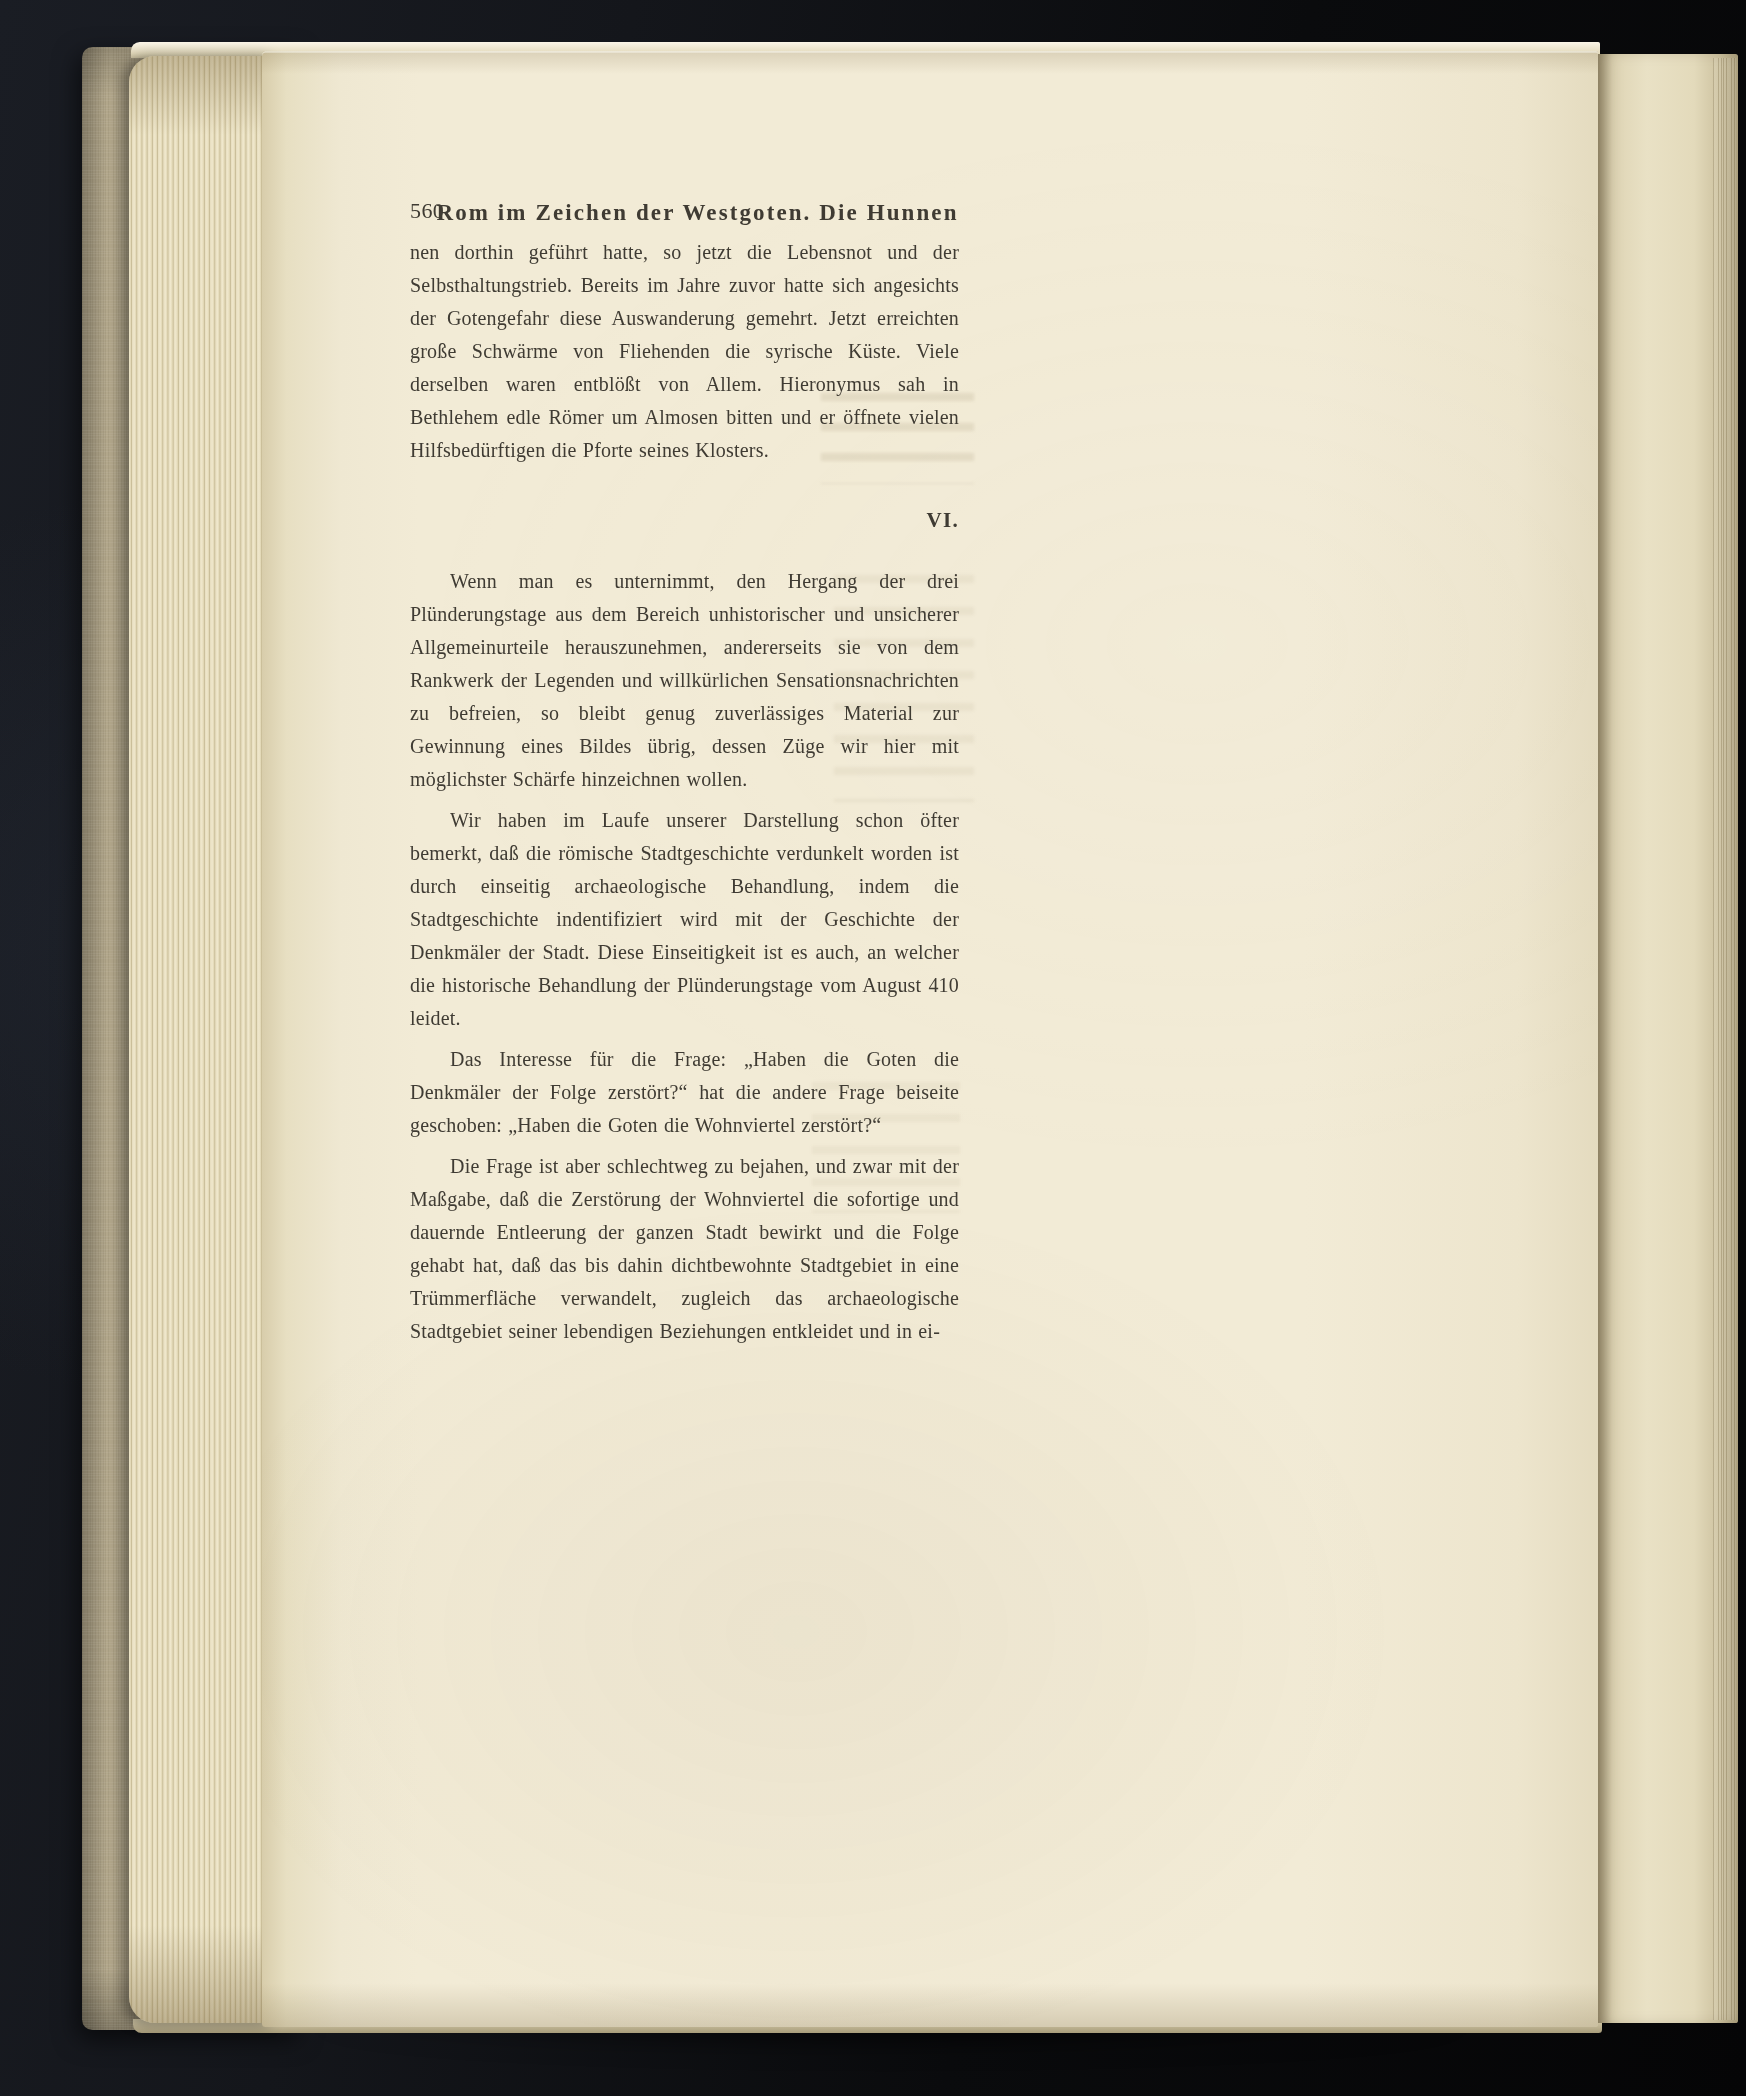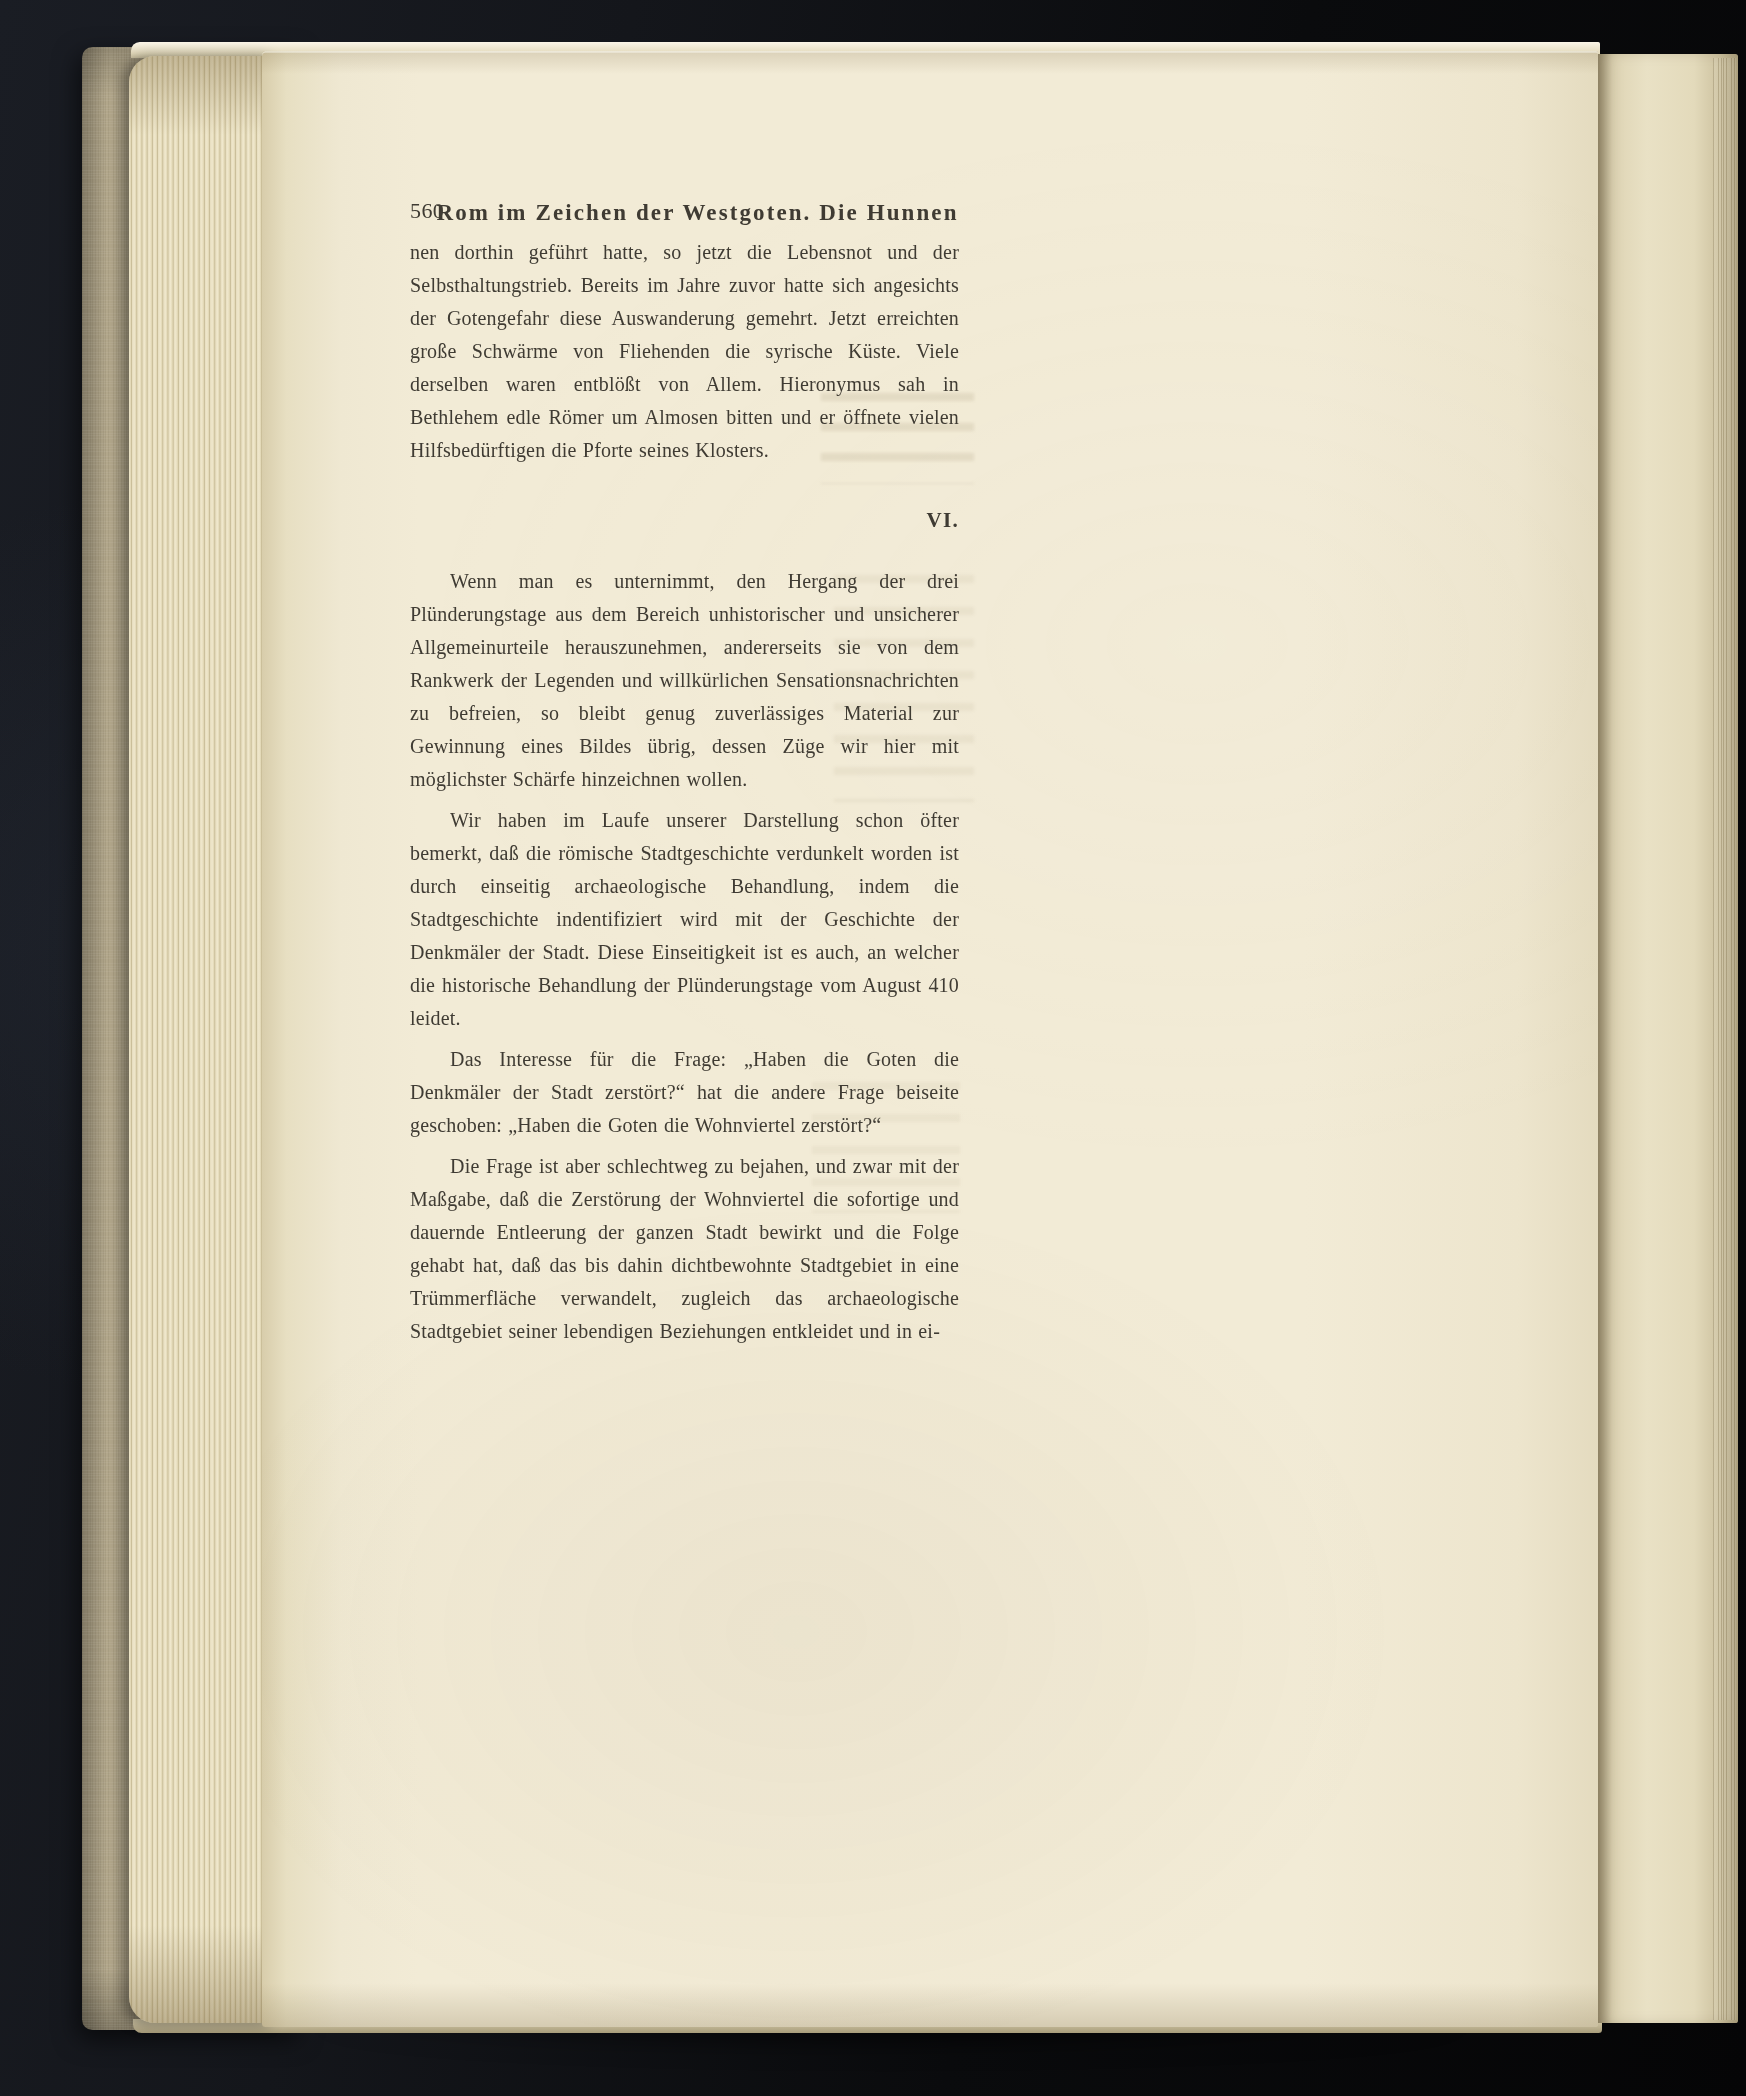--- a/index.html
+++ b/index.html
@@ -136,19 +136,19 @@
       <div class="page-header">
         <span class="page-number">560</span>
         <span class="running-header">Rom im Zeichen der Westgoten. Die Hunnen</span>
       </div>
 
       <div class="text-block">
           <div class="para">nen dorthin geführt hatte, so jetzt die Lebensnot und der Selbsthaltungstrieb. Bereits im Jahre zuvor hatte sich angesichts der Gotengefahr diese Auswanderung gemehrt. Jetzt erreichten große Schwärme von Fliehenden die syrische Küste. Viele derselben waren entblößt von Allem. Hieronymus sah in Bethlehem edle Römer um Almosen bitten und er öffnete vielen Hilfsbedürftigen die Pforte seines Klosters.</div>
           <div class="section-heading">VI.</div>
           <div class="para indent">Wenn man es unternimmt, den Hergang der drei Plünderungstage aus dem Bereich unhistorischer und unsicherer Allgemeinurteile herauszunehmen, andererseits sie von dem Rankwerk der Legenden und willkürlichen Sensationsnachrichten zu befreien, so bleibt genug zuverlässiges Material zur Gewinnung eines Bildes übrig, dessen Züge wir hier mit möglichster Schärfe hinzeichnen wollen.</div>
           <div class="para indent">Wir haben im Laufe unserer Darstellung schon öfter bemerkt, daß die römische Stadtgeschichte verdunkelt worden ist durch einseitig archaeologische Behandlung, indem die Stadtgeschichte indentifiziert wird mit der Geschichte der Denkmäler der Stadt. Diese Einseitigkeit ist es auch, an welcher die historische Behandlung der Plünderungstage vom August 410 leidet.</div>
-          <div class="para indent">Das Interesse für die Frage: „Haben die Goten die Denkmäler der Stadt zerstört?“ hat die andere Frage beiseite geschoben: „Haben die Goten die Wohnviertel zerstört?“</div>
+          <div class="para indent">Das Interesse für die Frage: „Haben die Goten die Denkmäler der Folge zerstört?“ hat die andere Frage beiseite geschoben: „Haben die Goten die Wohnviertel zerstört?“</div>
           <div class="para indent">Die Frage ist aber schlechtweg zu bejahen, und zwar mit der Maßgabe, daß die Zerstörung der Wohnviertel die sofortige und dauernde Entleerung der ganzen Stadt bewirkt und die Folge gehabt hat, daß das bis dahin dichtbewohnte Stadtgebiet in eine Trümmerfläche verwandelt, zugleich das archaeologische Stadtgebiet seiner lebendigen Beziehungen entkleidet und in ei-</div>
         </div>
     </div>
   </div>
 </div>
 
 
 </body></html>

